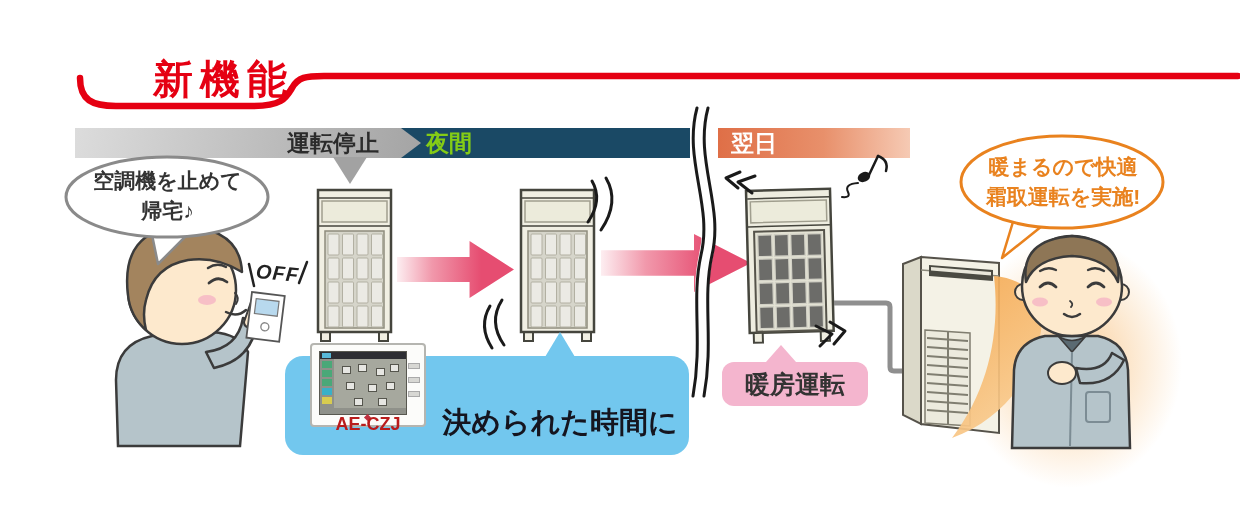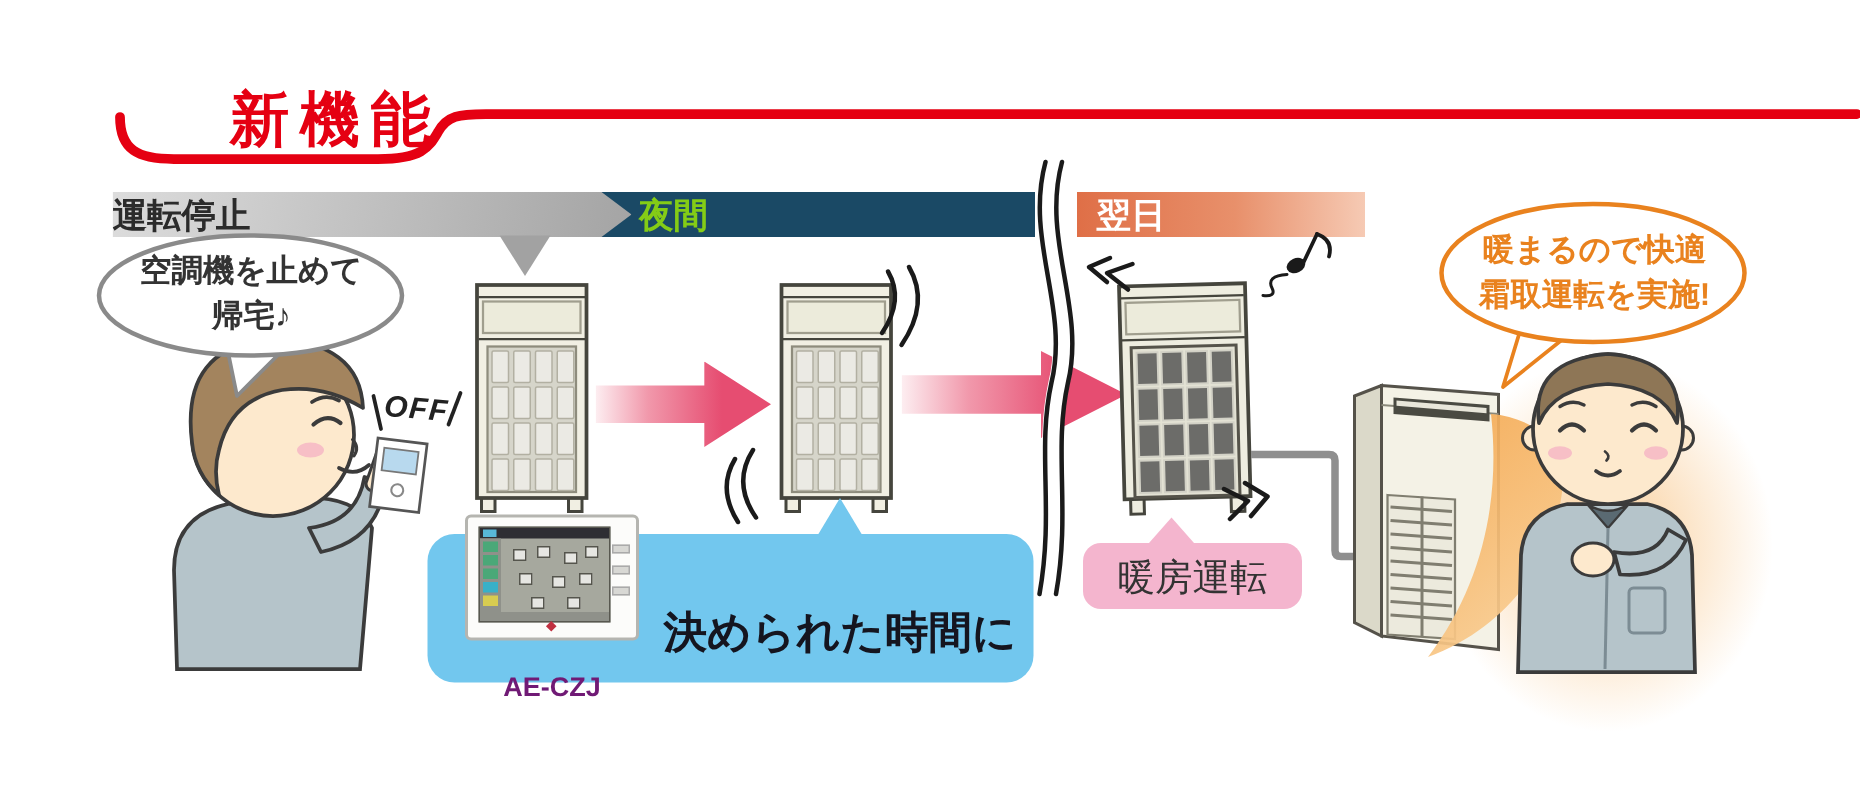--- a/index.html
+++ b/index.html
@@ -11,21 +11,21 @@
   html,body{margin:0;padding:0;background:#fff;}
   #canvas{position:relative;width:1240px;height:528px;background:#fff;overflow:hidden;
           font-family:"Liberation Sans","DejaVu Sans",sans-serif;}
   .abs{position:absolute;box-sizing:border-box;}
 
   
   .badge{left:116px;top:52px;font-size:40px;font-weight:bold;color:var(--accent-red);letter-spacing:7px;margin-left:37px;}
 
   
   .seg{height:30px;top:128px;display:flex;align-items:center;font-size:23px;font-weight:bold;}
-  .seg-stop{left:75px;width:346px;z-index:2;justify-content:flex-start;padding-right:42px;
+  .seg-stop{left:75px;width:346px;z-index:2;justify-content:flex-end;padding-right:42px;
     color:var(--text-dark);
     background:linear-gradient(100deg,var(--bar-gray-light),var(--bar-gray-dark));
     clip-path:polygon(0 0,calc(100% - 20px) 0,100% 50%,calc(100% - 20px) 100%,0 100%);}
   .seg-night{left:398px;width:292px;z-index:1;padding-left:28px;color:#84cc16;background:var(--bar-navy);}
   .seg-next{left:718px;width:192px;z-index:1;padding-left:13px;color:#fff;
     background:linear-gradient(to right,var(--bar-orange) 0%,#e8906b 55%,var(--bar-orange-light) 100%);}
   .tl-pointer{left:333px;top:157px;width:0;height:0;z-index:2;
     border-left:17px solid transparent;border-right:17px solid transparent;border-top:27px solid #a2a2a2;}
 
   
@@ -54,25 +54,25 @@
   .scr .topbar i{position:absolute;left:2px;top:1px;width:9px;height:5px;background:#58b8d8;}
   .scr .side{position:absolute;left:0;top:7px;width:14px;height:55px;background:#8f918a;}
   .scr .side i{display:block;width:10px;height:7px;margin:2px auto 0;background:#4aa878;}
   .scr .side i:nth-child(4){background:#38b0c8;}
   .scr .side i:nth-child(5){background:#d8cc50;}
   .scr .ic{position:absolute;width:7px;height:6px;background:#e6e6e2;border:1px solid #55554d;}
   .scr .bot{position:absolute;left:14px;bottom:0;width:72px;height:6px;background:#8f918a;}
   .tab-btn{position:absolute;left:96px;width:10px;height:4px;background:#d8d8d4;border:1px solid #aaa;}
   .brand{position:absolute;left:53px;top:70px;width:5px;height:5px;background:#c03040;transform:rotate(45deg);}
   .model{position:absolute;left:0px;top:69px;width:112px;text-align:center;
-    font-size:18px;font-weight:800;color:#701a75;margin-top:34px;}
+    font-size:18px;font-weight:800;color:#b91c1c;}
 
   .pink-box{left:722px;top:362px;width:146px;height:44px;border-radius:12px;background:var(--box-pink);
     display:flex;align-items:center;justify-content:center;z-index:4;
-    font-size:25px;font-weight:normal;color:#333;}
+    font-size:25px;font-weight:bold;color:#333;}
   .pink-box .pointer{position:absolute;left:44px;top:-17px;width:0;height:0;
     border-left:15px solid transparent;border-right:15px solid transparent;border-bottom:17px solid var(--box-pink);}
 
   
   .bubble-txt{z-index:5;text-align:center;font-weight:bold;font-size:21px;line-height:30px;}
   .bubble-left-txt{left:70px;top:166px;width:195px;color:#333;}
   .bubble-right-txt{left:962px;top:152px;width:202px;color:var(--bubble-orange);}
 
   .off{left:256px;top:262px;z-index:5;font-size:20px;font-weight:800;font-style:italic;
     color:#222;transform:rotate(5deg);letter-spacing:1px;}

